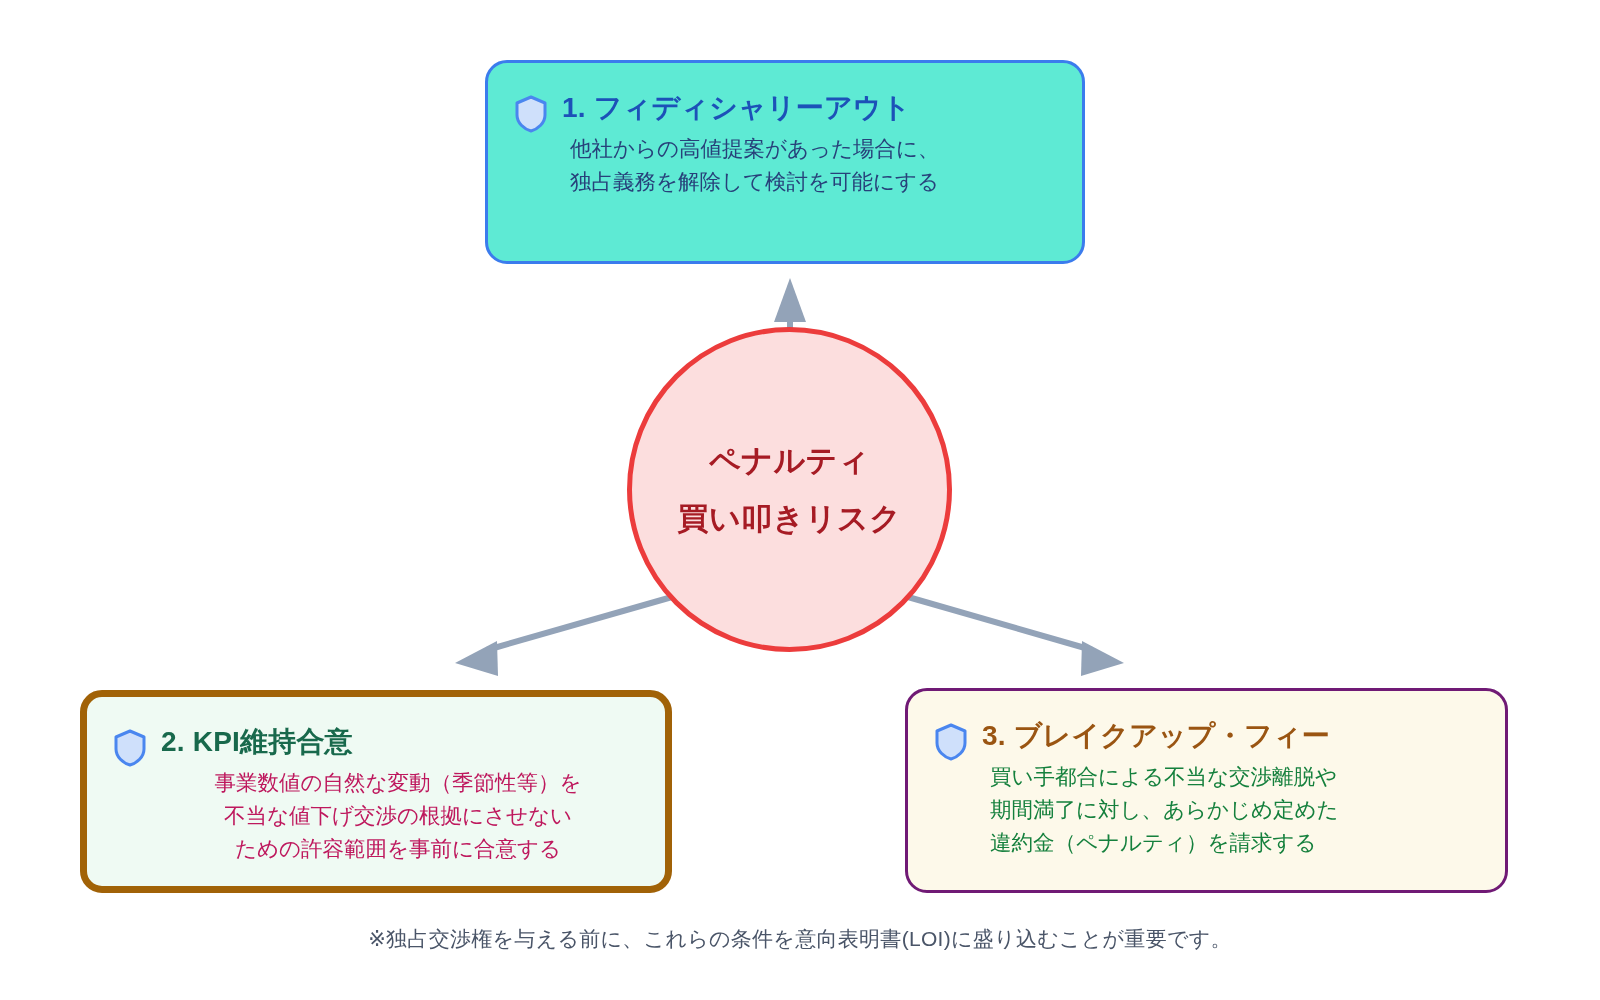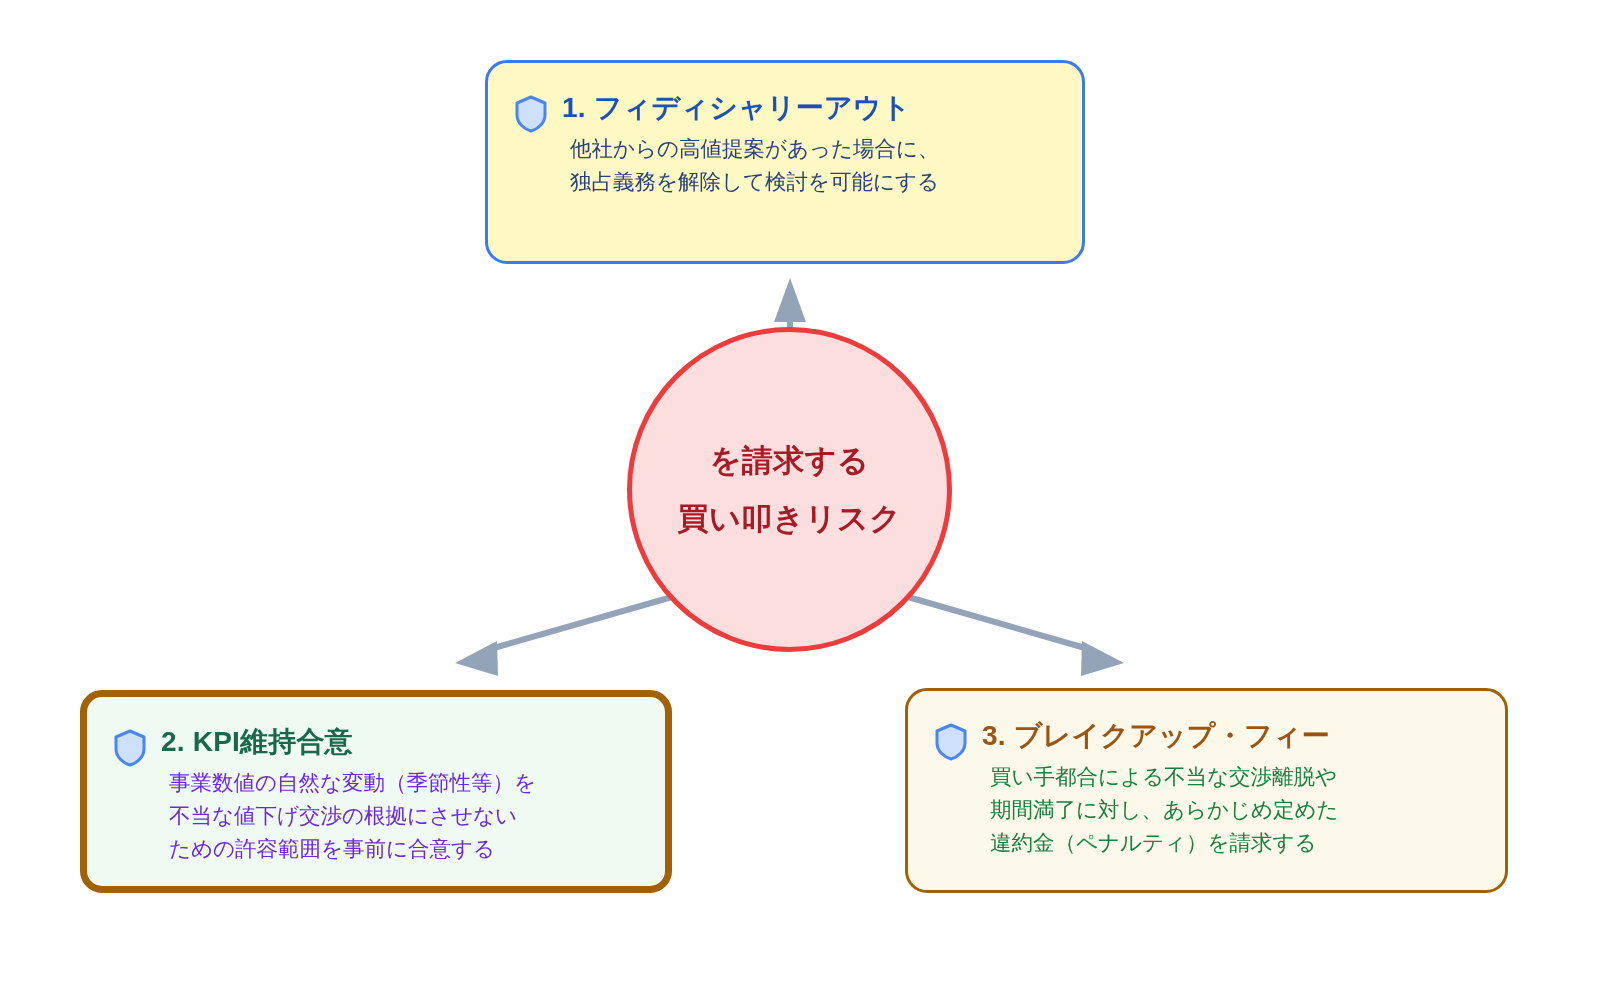--- a/index.html
+++ b/index.html
@@ -63,46 +63,46 @@
     white-space: pre-line;
     margin: 8px;
   }
 
   
   #card-1 {
     left: 485px;
     top: 60px;
     width: 600px;
     height: 204px;
-    background: #fef9c3;
+    background: #5eead4;
     border: 3px solid #3b7ced;
   }
   #card-1 .card-title { color: #1c51b8; }
   #card-1 .card-desc  { color: #27417a; }
 
   
   #card-2 {
     left: 80px;
     top: 690px;
     width: 592px;
     height: 203px;
     background: #effaf3;
     border: 7px solid #a16207;
   }
   #card-2 .card-title { color: #18694c; }
-  #card-2 .card-desc  { color: #6d28d9; }
+  #card-2 .card-desc  { color: #be185d; text-align: center; }
 
   
   #card-3 {
     left: 905px;
     top: 688px;
     width: 603px;
     height: 205px;
     background: #fdf9ea;
-    border: 3px solid #a16207;
+    border: 3px solid #701a75;
   }
   #card-3 .card-title { color: #9a5512; }
   #card-3 .card-desc  { color: #15803d; }
 
   
   #center-node {
     position: absolute;
     left: 627px;
     top: 327px;
     width: 325px;
@@ -165,21 +165,21 @@
       <path d="M17 2 L31 8 V20 C31 28 24 34 17 36 C10 34 3 28 3 20 V8 Z" fill="#cfe0fb" stroke="#4a86ef" stroke-width="3" stroke-linejoin="round"></path>
     </svg>
     <div class="body">
       <div class="card-title">1. フィディシャリーアウト</div>
       <div class="card-desc">他社からの高値提案があった場合に、
 独占義務を解除して検討を可能にする</div>
     </div>
   </div>
 
   <div id="center-node">
-    <div class="center-label">を請求する
+    <div class="center-label">ペナルティ
 買い叩きリスク</div>
   </div>
 
   <div class="card" id="card-2">
     <svg class="shield" viewBox="0 0 34 38">
       <path d="M17 2 L31 8 V20 C31 28 24 34 17 36 C10 34 3 28 3 20 V8 Z" fill="#cfe0fb" stroke="#4a86ef" stroke-width="3" stroke-linejoin="round"></path>
     </svg>
     <div class="body">
       <div class="card-title">2. KPI維持合意</div>
       <div class="card-desc">事業数値の自然な変動（季節性等）を
@@ -193,14 +193,15 @@
       <path d="M17 2 L31 8 V20 C31 28 24 34 17 36 C10 34 3 28 3 20 V8 Z" fill="#cfe0fb" stroke="#4a86ef" stroke-width="3" stroke-linejoin="round"></path>
     </svg>
     <div class="body">
       <div class="card-title">3. ブレイクアップ・フィー</div>
       <div class="card-desc">買い手都合による不当な交渉離脱や
 期間満了に対し、あらかじめ定めた
 違約金（ペナルティ）を請求する</div>
     </div>
   </div>
 
+  <div id="footer-note">※独占交渉権を与える前に、これらの条件を意向表明書(LOI)に盛り込むことが重要です。</div>
 
 </div>
 
 </body></html>

